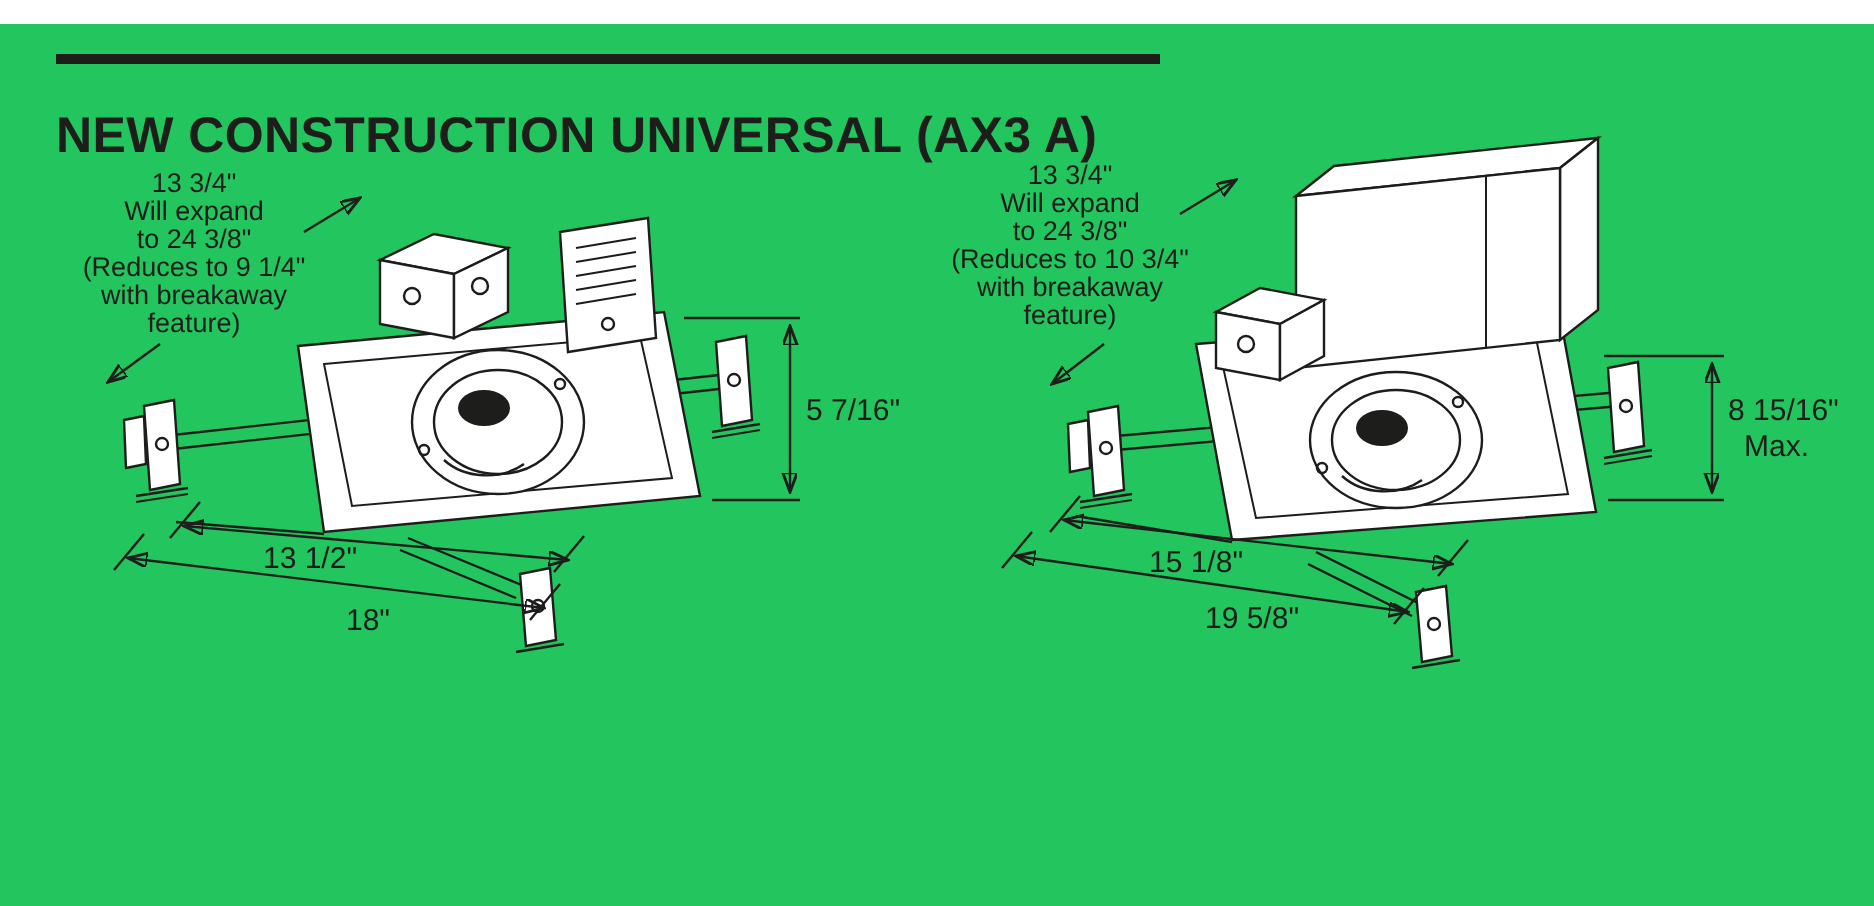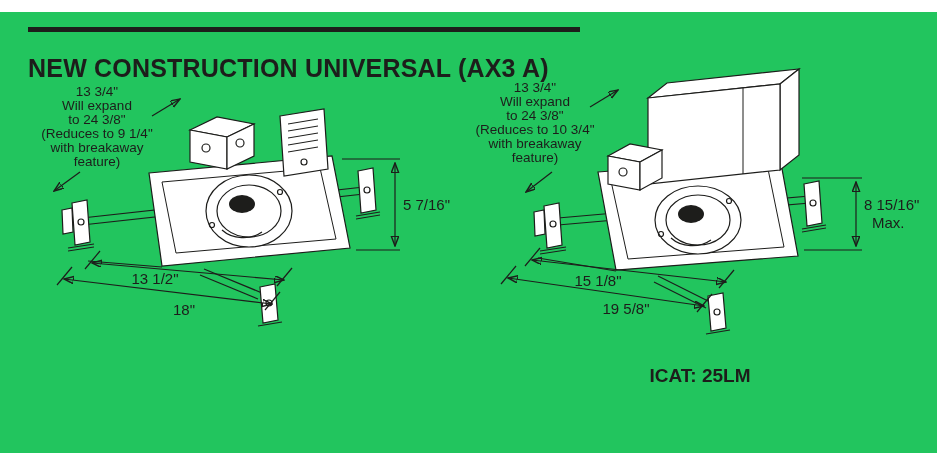--- a/index.html
+++ b/index.html
@@ -228,17 +228,14 @@
     </g>
 
     <g class="thin">
       <line x1="58" y1="202" x2="43" y2="220"></line>
       <line x1="254" y1="230" x2="239" y2="248"></line>
       <line x1="50" y1="214" x2="246" y2="242" marker-start="url(#arrR)" marker-end="url(#arrR)"></line>
       <text class="dim mid" x="168" y="250">19 5/8"</text>
     </g>
   </svg>
 
-  <div class="caption caption-right">
-    <div>ICAT: 25LM</div>
-  </div>
 
 </div>
 
 </body></html>

